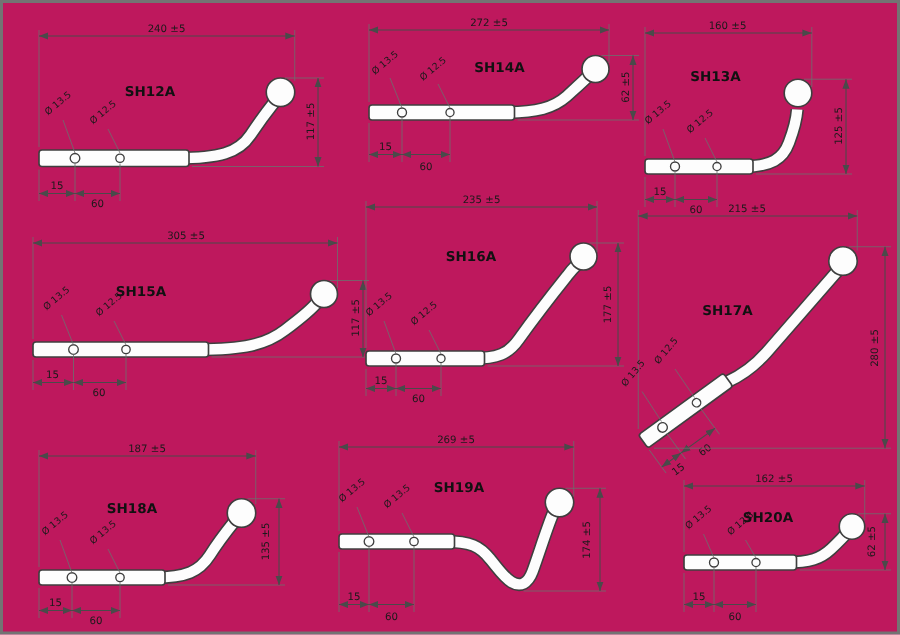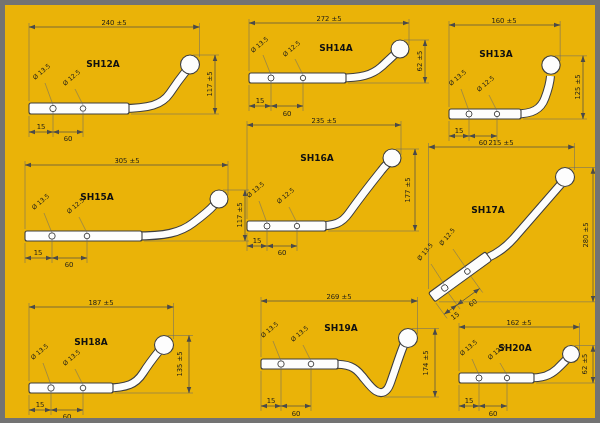--- a/index.html
+++ b/index.html
@@ -1,18 +1,18 @@
 <!DOCTYPE html>
 <html><head>
 <meta charset="utf-8">
 <style>
   html,body { margin:0; padding:0; background:#e8e8e8; }
   .sheet {
     position:relative; width:600px; height:423px;
-    background:#eab308; border:5px solid #737373;
+    background:#be185d; border:2px solid #737373;
     overflow:hidden; box-sizing:border-box;
     font-family:"DejaVu Sans", sans-serif;
   }
   .panel { position:absolute; }
   .panel svg { display:block; overflow:visible; }
 
   
   .ext  { stroke:#6d6d6d; stroke-width:0.55; fill:none; }
   .dim  { stroke:#4a4a4a; stroke-width:0.7; fill:none; }
   .tube-o { stroke:#3f3f3f; stroke-width:9; fill:none; stroke-linejoin:round; stroke-linecap:butt; }
@@ -112,21 +112,21 @@
     <line class="ext" x1="62" y1="68" x2="62" y2="98"></line>
     <line class="dim" x1="8" y1="93" x2="30" y2="93" marker-start="url(#ah)" marker-end="url(#ah)"></line>
     <line class="dim" x1="30" y1="93" x2="62" y2="93" marker-start="url(#ah)" marker-end="url(#ah)"></line>
     <text class="t" x="19" y="90" text-anchor="middle">15</text>
     <text class="t" x="46" y="103" text-anchor="middle">60</text>
   </g>
   <text class="model" x="95" y="38" text-anchor="middle">SH14A</text>
 </svg>
 </div>
 
-<div class="panel" style="left:436px;top:10px">
+<div class="panel" style="left:420px;top:10px">
 <svg width="158" height="132" viewBox="0 0 158 132">
   <g>
     <path class="tube-o" d="M 74,99 C 92,99 100,94 104,83 C 107,75 109,68 109.5,61"></path>
     <path class="tube-i" d="M 74,99 C 92,99 100,94 104,83 C 107,75 109,68 109.5,61"></path>
     <rect class="solid" x="8" y="94" width="72" height="10" rx="2"></rect>
     <circle class="solid" cx="110" cy="50" r="9.2"></circle>
     <circle class="hole" cx="28" cy="99" r="3"></circle>
     <circle class="hole" cx="56" cy="99" r="2.7"></circle>
   </g>
   <g>
@@ -194,21 +194,21 @@
     <line class="ext" x1="70" y1="84" x2="70" y2="108"></line>
     <line class="dim" x1="8" y1="103" x2="35" y2="103" marker-start="url(#ah)" marker-end="url(#ah)"></line>
     <line class="dim" x1="35" y1="103" x2="70" y2="103" marker-start="url(#ah)" marker-end="url(#ah)"></line>
     <text class="t" x="21" y="100" text-anchor="middle">15</text>
     <text class="t" x="52" y="112" text-anchor="middle">60</text>
   </g>
   <text class="model" x="80" y="45" text-anchor="middle">SH15A</text>
 </svg>
 </div>
 
-<div class="panel" style="left:234px;top:110px">
+<div class="panel" style="left:234px;top:126px">
 <svg width="186" height="142" viewBox="0 0 186 142">
   <g>
     <path class="tube-o" d="M 78,111 C 96,111 103,108 110,98 C 120,84 134,66 142,56 C 145,52 147,50 149,48"></path>
     <path class="tube-i" d="M 78,111 C 96,111 103,108 110,98 C 120,84 134,66 142,56 C 145,52 147,50 149,48"></path>
     <rect class="solid" x="8" y="106" width="79" height="10" rx="2"></rect>
     <circle class="solid" cx="153" cy="43" r="9"></circle>
     <circle class="hole" cx="28" cy="111" r="3"></circle>
     <circle class="hole" cx="58" cy="111" r="2.7"></circle>
   </g>
   <g>
@@ -319,21 +319,21 @@
     <line class="ext" x1="62" y1="94" x2="62" y2="118"></line>
     <line class="dim" x1="8" y1="113" x2="30" y2="113" marker-start="url(#ah)" marker-end="url(#ah)"></line>
     <line class="dim" x1="30" y1="113" x2="62" y2="113" marker-start="url(#ah)" marker-end="url(#ah)"></line>
     <text class="t" x="19" y="110" text-anchor="middle">15</text>
     <text class="t" x="46" y="122" text-anchor="middle">60</text>
   </g>
   <text class="model" x="70" y="48" text-anchor="middle">SH18A</text>
 </svg>
 </div>
 
-<div class="panel" style="left:248px;top:286px">
+<div class="panel" style="left:216px;top:286px">
 <svg width="198" height="132" viewBox="0 0 198 132">
   <g>
     <path class="tube-o" d="M 78,73 C 96,73 102,76 109,85 C 114,91 118,97 123,100 C 129,103.6 134,101 137,93 C 141,82 146,66 150,56 C 151,53.5 152,51.5 153,50"></path>
     <path class="tube-i" d="M 78,73 C 96,73 102,76 109,85 C 114,91 118,97 123,100 C 129,103.6 134,101 137,93 C 141,82 146,66 150,56 C 151,53.5 152,51.5 153,50"></path>
     <rect class="solid" x="8" y="68" width="77" height="10" rx="2"></rect>
     <circle class="solid" cx="155" cy="47" r="9.5"></circle>
     <circle class="hole" cx="28" cy="73" r="3.2"></circle>
     <circle class="hole" cx="58" cy="73" r="2.8"></circle>
   </g>
   <g>

